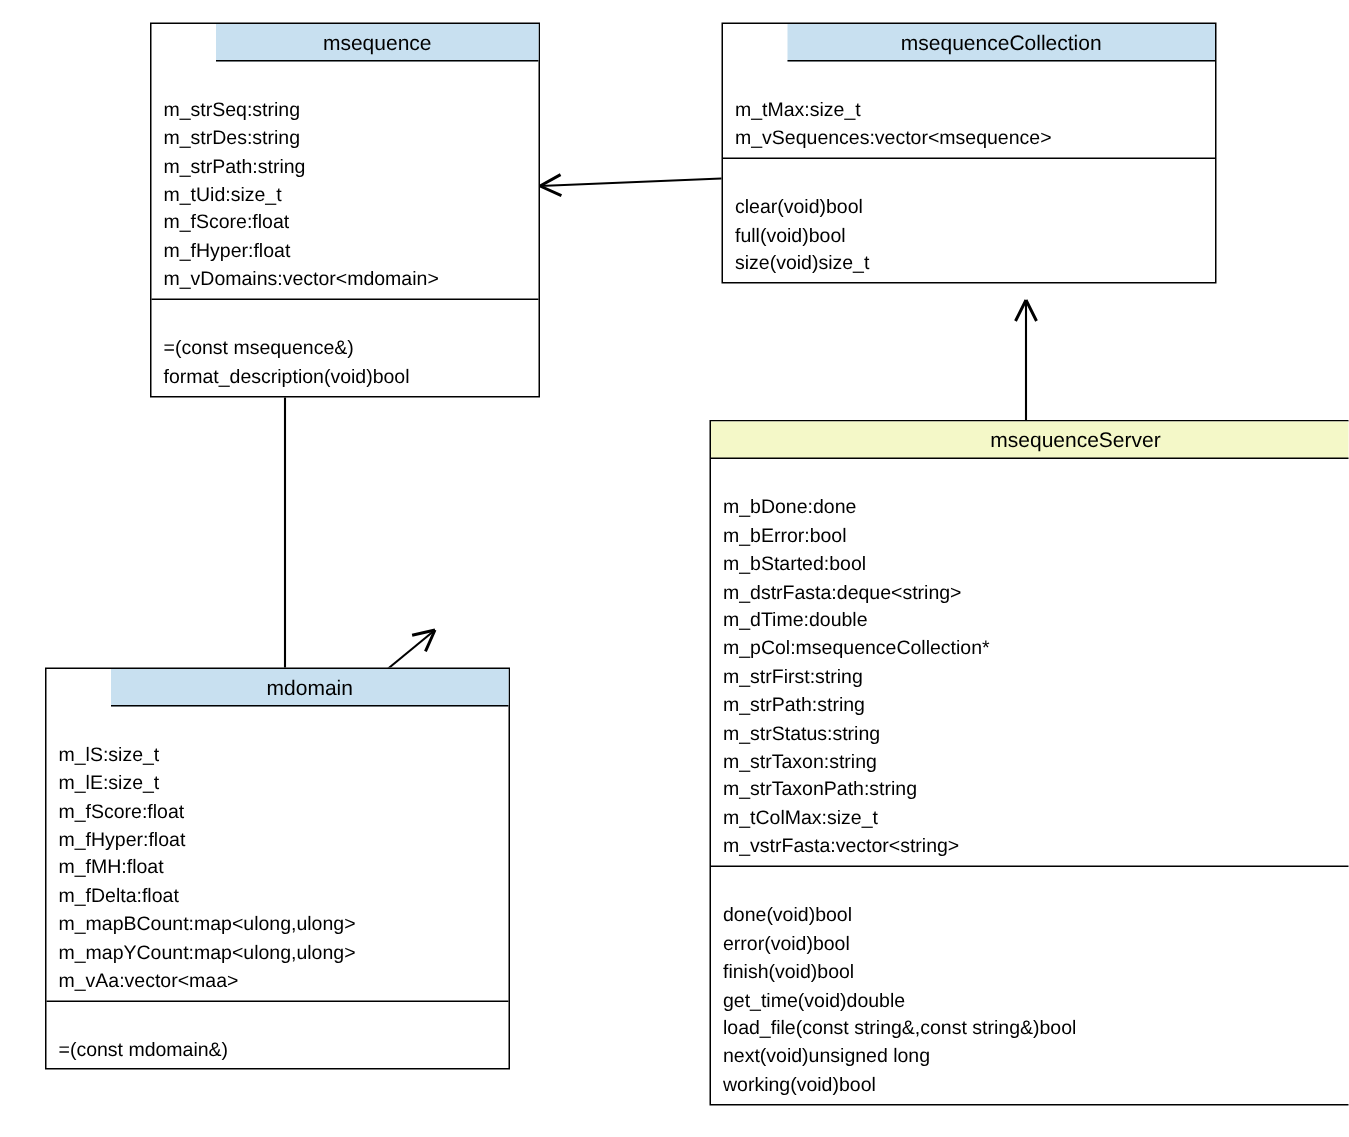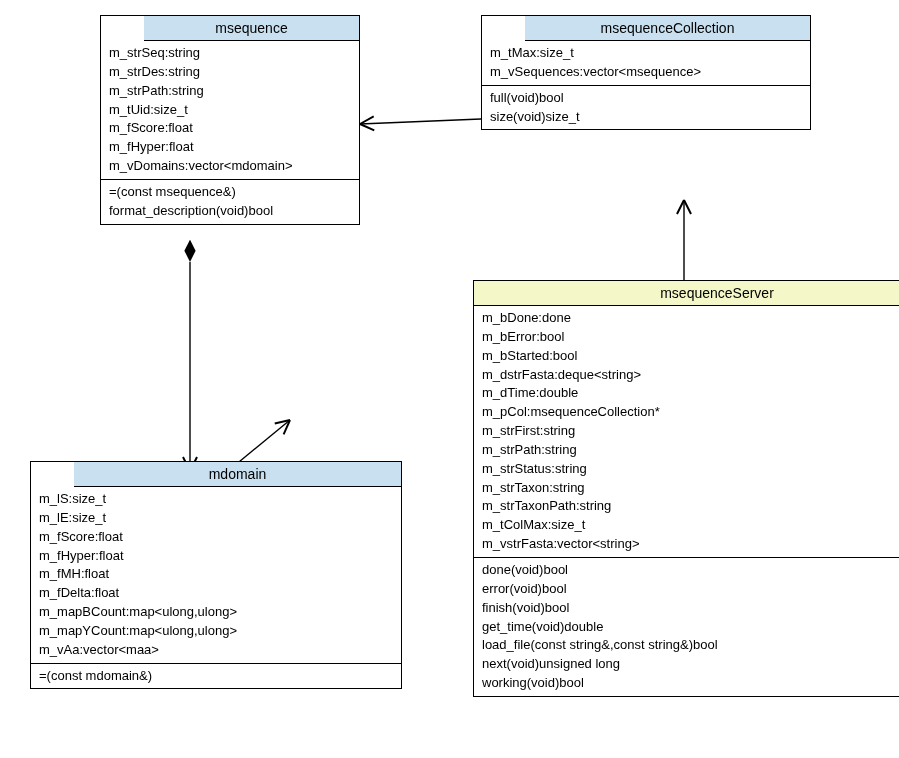--- a/index.html
+++ b/index.html
@@ -3,21 +3,21 @@
 <meta charset="utf-8">
 <style>
 * { box-sizing: border-box; margin: 0; padding: 0; }
 body { font-family: Verdana, Geneva, sans-serif; font-size: 13px; background: #fff; width: 899px; height: 758px; position: relative; }
 .canvas { position: relative; width: 899px; height: 758px; }
 .uml-class { position: absolute; border: 1.5px solid #000; background: #fff; display: flex; flex-direction: column; }
 .uml-title { text-align: center; padding: 4px 8px; border-bottom: 1.5px solid #000; font-size: 14px; }
 .uml-title.blue { background: #c8e0f0; margin-left: 43px; }
 .uml-title.green { background: #cef0d6; }
 .uml-title.yellow { background: #f4f8c8; }
-.uml-section { border-bottom: 1.5px solid #000; padding: 3px 8px; }
+.uml-section { border-bottom: 1.5px solid #000; padding: 3px 8px; margin-top: 20px; }
 .uml-section:last-child { border-bottom: none; }
 .uml-line { white-space: nowrap; line-height: 1.45; }
 svg.connector { position: absolute; top: 0; left: 0; width: 899px; height: 758px; pointer-events: none; }
 </style>
 </head>
 <body>
 
 <div class="canvas">
 
 <svg class="connector">
@@ -56,27 +56,28 @@
       </div>
 </div>
 
 <div class="uml-class" style="left:481px; top:15px; width:330px;">
   <div class="uml-title blue">msequenceCollection</div>
   <div class="uml-section">
         <div class="uml-line">m_tMax:size_t</div>
         <div class="uml-line">m_vSequences:vector&lt;msequence&gt;</div>
       </div>
   <div class="uml-section">
+        <div class="uml-line">clear(void)bool</div>
         <div class="uml-line">full(void)bool</div>
         <div class="uml-line">size(void)size_t</div>
       </div>
 </div>
 
 
-<div class="uml-class" style="left:30px; top:461px; width:372px;">
+<div class="uml-class" style="left:30px; top:445px; width:310px;">
   <div class="uml-title blue">mdomain</div>
   <div class="uml-section">
         <div class="uml-line">m_lS:size_t</div>
         <div class="uml-line">m_lE:size_t</div>
         <div class="uml-line">m_fScore:float</div>
         <div class="uml-line">m_fHyper:float</div>
         <div class="uml-line">m_fMH:float</div>
         <div class="uml-line">m_fDelta:float</div>
         <div class="uml-line">m_mapBCount:map&lt;ulong,ulong&gt;</div>
         <div class="uml-line">m_mapYCount:map&lt;ulong,ulong&gt;</div>

